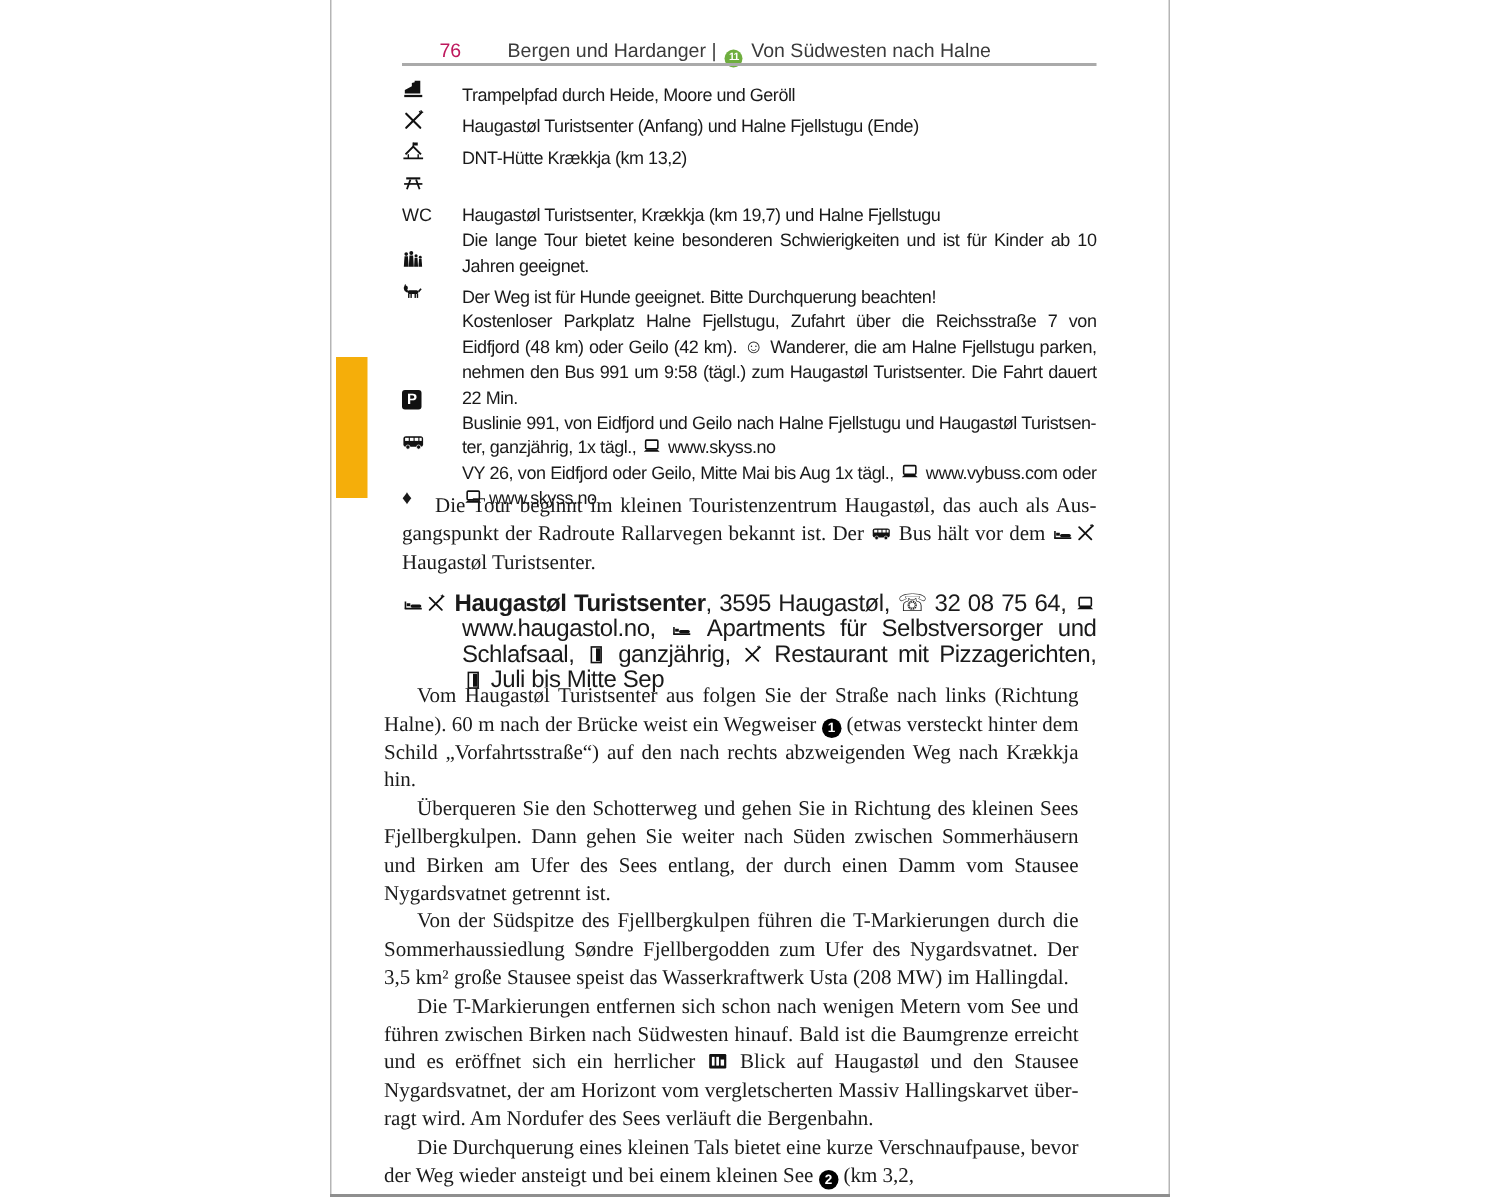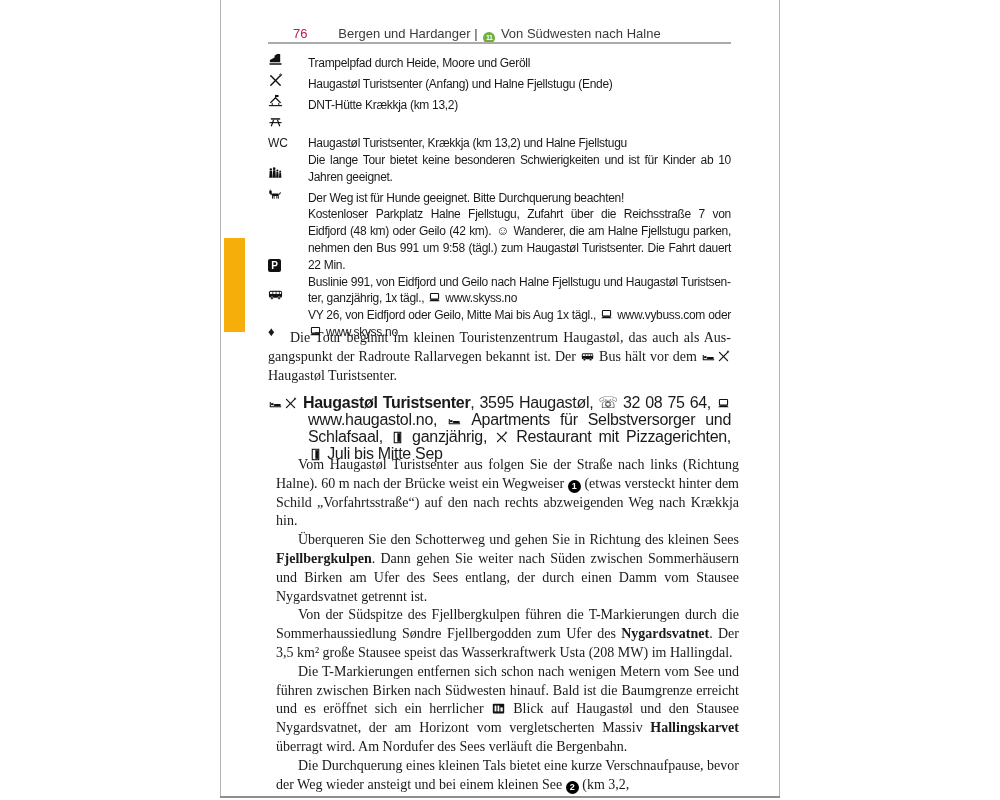--- a/index.html
+++ b/index.html
@@ -34,29 +34,29 @@
   .wc{font-size:12px;letter-spacing:0;margin-top:43px;}
   .psq{display:inline-block;width:13px;height:13px;background:#111;color:#fff;border-radius:2px;
        font:bold 10px/13px "Liberation Sans",sans-serif;text-align:center;}
   .diamond{font-size:13px;line-height:13px;}
   .smiley{font-size:13px;padding:0 1px;}
 
   
   .serif{font-family:"Liberation Serif",serif;font-size:14px;line-height:18.8px;text-align:justify;letter-spacing:0;}
   #intro{position:absolute;left:268px;top:329px;width:463px;}
   #intro p, #walk p{margin:0;text-indent:22px;}
-  .b{font-weight:bold;}
+  .b{font-weight:normal;}
 
   
   #accommodation{position:absolute;left:268px;top:394px;width:463px;font-size:16px;line-height:17px;
                  letter-spacing:-0.3px;padding-left:40px;box-sizing:border-box;text-indent:-40px;text-align:justify;}
   #accommodation .name{font-weight:bold;}
 
   
-  #walk{position:absolute;left:276px;top:456px;width:463px;}
+  #walk{position:absolute;left:256px;top:456px;width:463px;}
   .sign{display:inline-block;width:13px;height:13px;border-radius:50%;background:#000;color:#fff;
         font:bold 9px/13.5px "Liberation Sans",sans-serif;text-align:center;vertical-align:-1.5px;
         text-indent:0;}
   svg.defs{position:absolute;width:0;height:0;}
 </style>
 </head>
 <body>
 
 <svg class="defs" aria-hidden="true">
   <defs>
@@ -178,21 +178,21 @@
           </svg></span>
       <div class="itext">DNT-Hütte Krækkja (km 13,2)</div>
     </div>
     <div class="irow">
       <span class="icell"><svg class="ic">
             <use href="#i-picnic"></use>
           </svg></span>
     </div>
     <div class="irow">
       <span class="icell"><span class="wc">WC</span></span>
-      <div class="itext">Haugastøl Turistsenter, Krækkja (km 13,2) und Halne Fjellstugu</div>
+      <div class="itext">Haugastøl Turistsenter, Krækkja (km 19,7) und Halne Fjellstugu</div>
     </div>
     <div class="irow">
       <span class="icell"><svg class="ic">
             <use href="#i-family"></use>
           </svg></span>
       <div class="itext">Die lange Tour bietet keine besonderen Schwierigkeiten und ist für Kinder ab 10 Jah­ren geeignet.</div>
     </div>
     <div class="irow">
       <span class="icell"><svg class="ic">
             <use href="#i-dog"></use>

